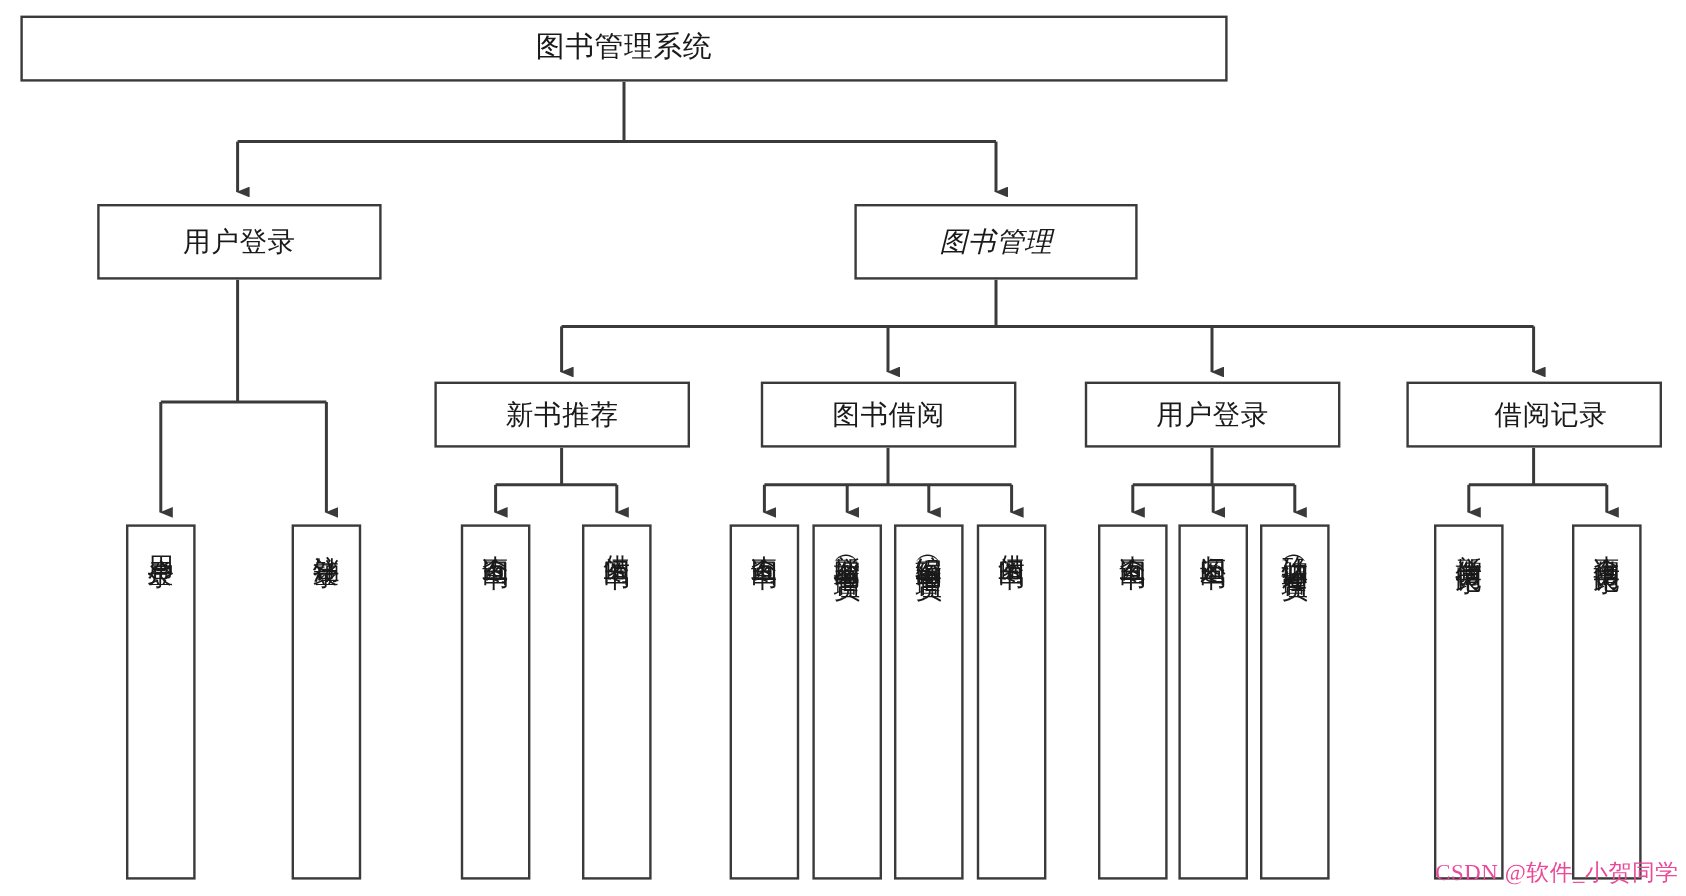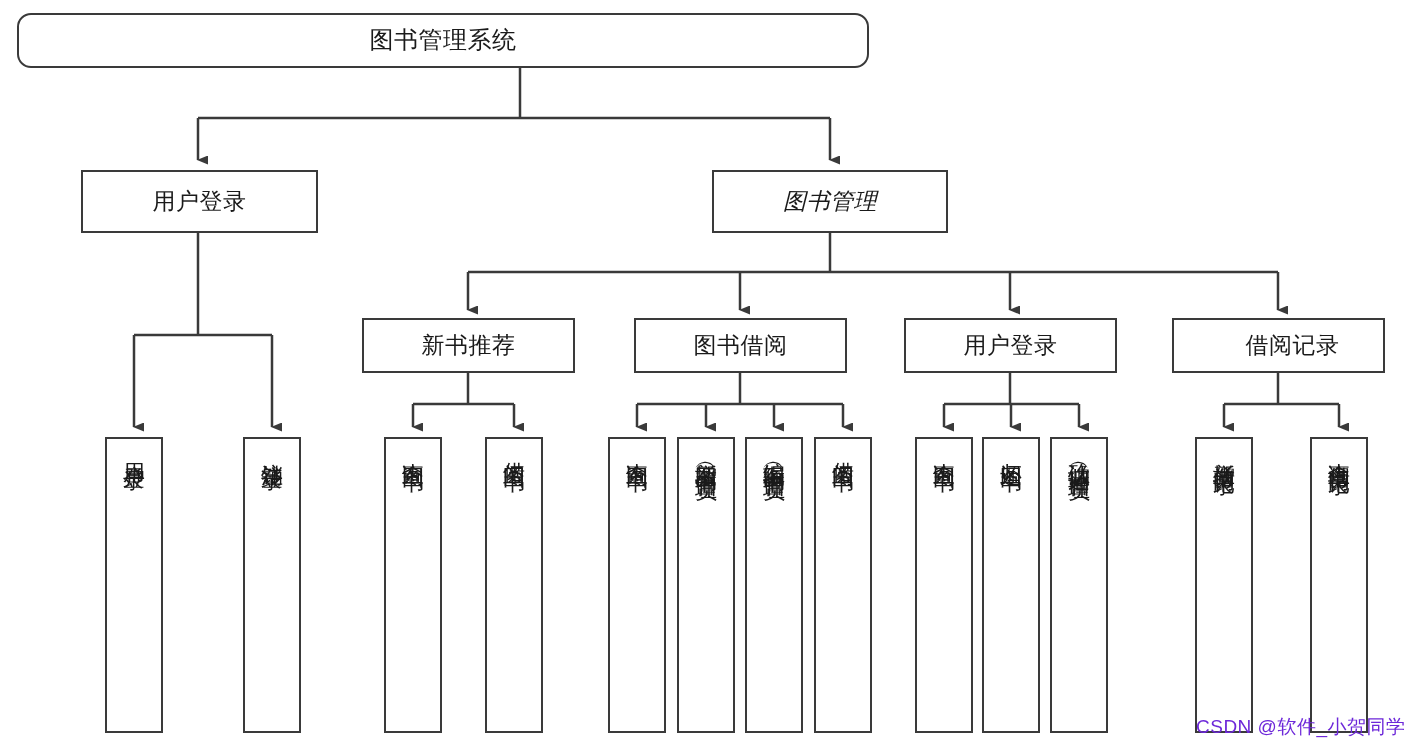--- a/index.html
+++ b/index.html
@@ -55,24 +55,25 @@
     writing-mode: vertical-rl;
     text-orientation: upright;
     font-size: 22px;
     line-height: 1.08;
     letter-spacing: 2.5px;
     white-space: nowrap;
   }
   .watermark {
     position: absolute;
     font-size: 19px;
-    color: #6d28d9;
+    color: #ec4899;
     letter-spacing: 0.5px;
     white-space: nowrap;
     z-index: 3;
+    font-family: Liberation Serif, serif;
   }
 </style>
 </head>
 <body>
 
 <div id="canvas">
 
   <svg id="wires" viewBox="0 0 1405 747" xmlns="http://www.w3.org/2000/svg">
     <defs>
       <marker id="arrow" markerWidth="9" markerHeight="11" refX="4.5" refY="10" orient="auto" markerUnits="userSpaceOnUse">
@@ -117,21 +118,21 @@
       <path d="M1011,404 L1011,427" marker-end="url(#arrow)"></path>
       <path d="M1079,404 L1079,427" marker-end="url(#arrow)"></path>
 
       <path d="M1278,373 L1278,404"></path>
       <path d="M1224,404 L1339,404"></path>
       <path d="M1224,404 L1224,427" marker-end="url(#arrow)"></path>
       <path d="M1339,404 L1339,427" marker-end="url(#arrow)"></path>
     </g>
   </svg>
 
-  <div class="node h-node root" style="left:17px; top:13px; width:852px; height:55px;border-radius:14px;">
+  <div class="node h-node root" style="left:17px; top:13px; width:1006px; height:55px;">
     <span class="label">图书管理系统</span>
   </div>
 
   <div class="node h-node" style="left:81px; top:170px; width:237px; height:63px;">
     <span class="label">用户登录</span>
   </div>
   <div class="node h-node" style="left:712px; top:170px; width:236px; height:63px;font-style:italic;">
     <span class="label">图书管理</span>
   </div>
 

